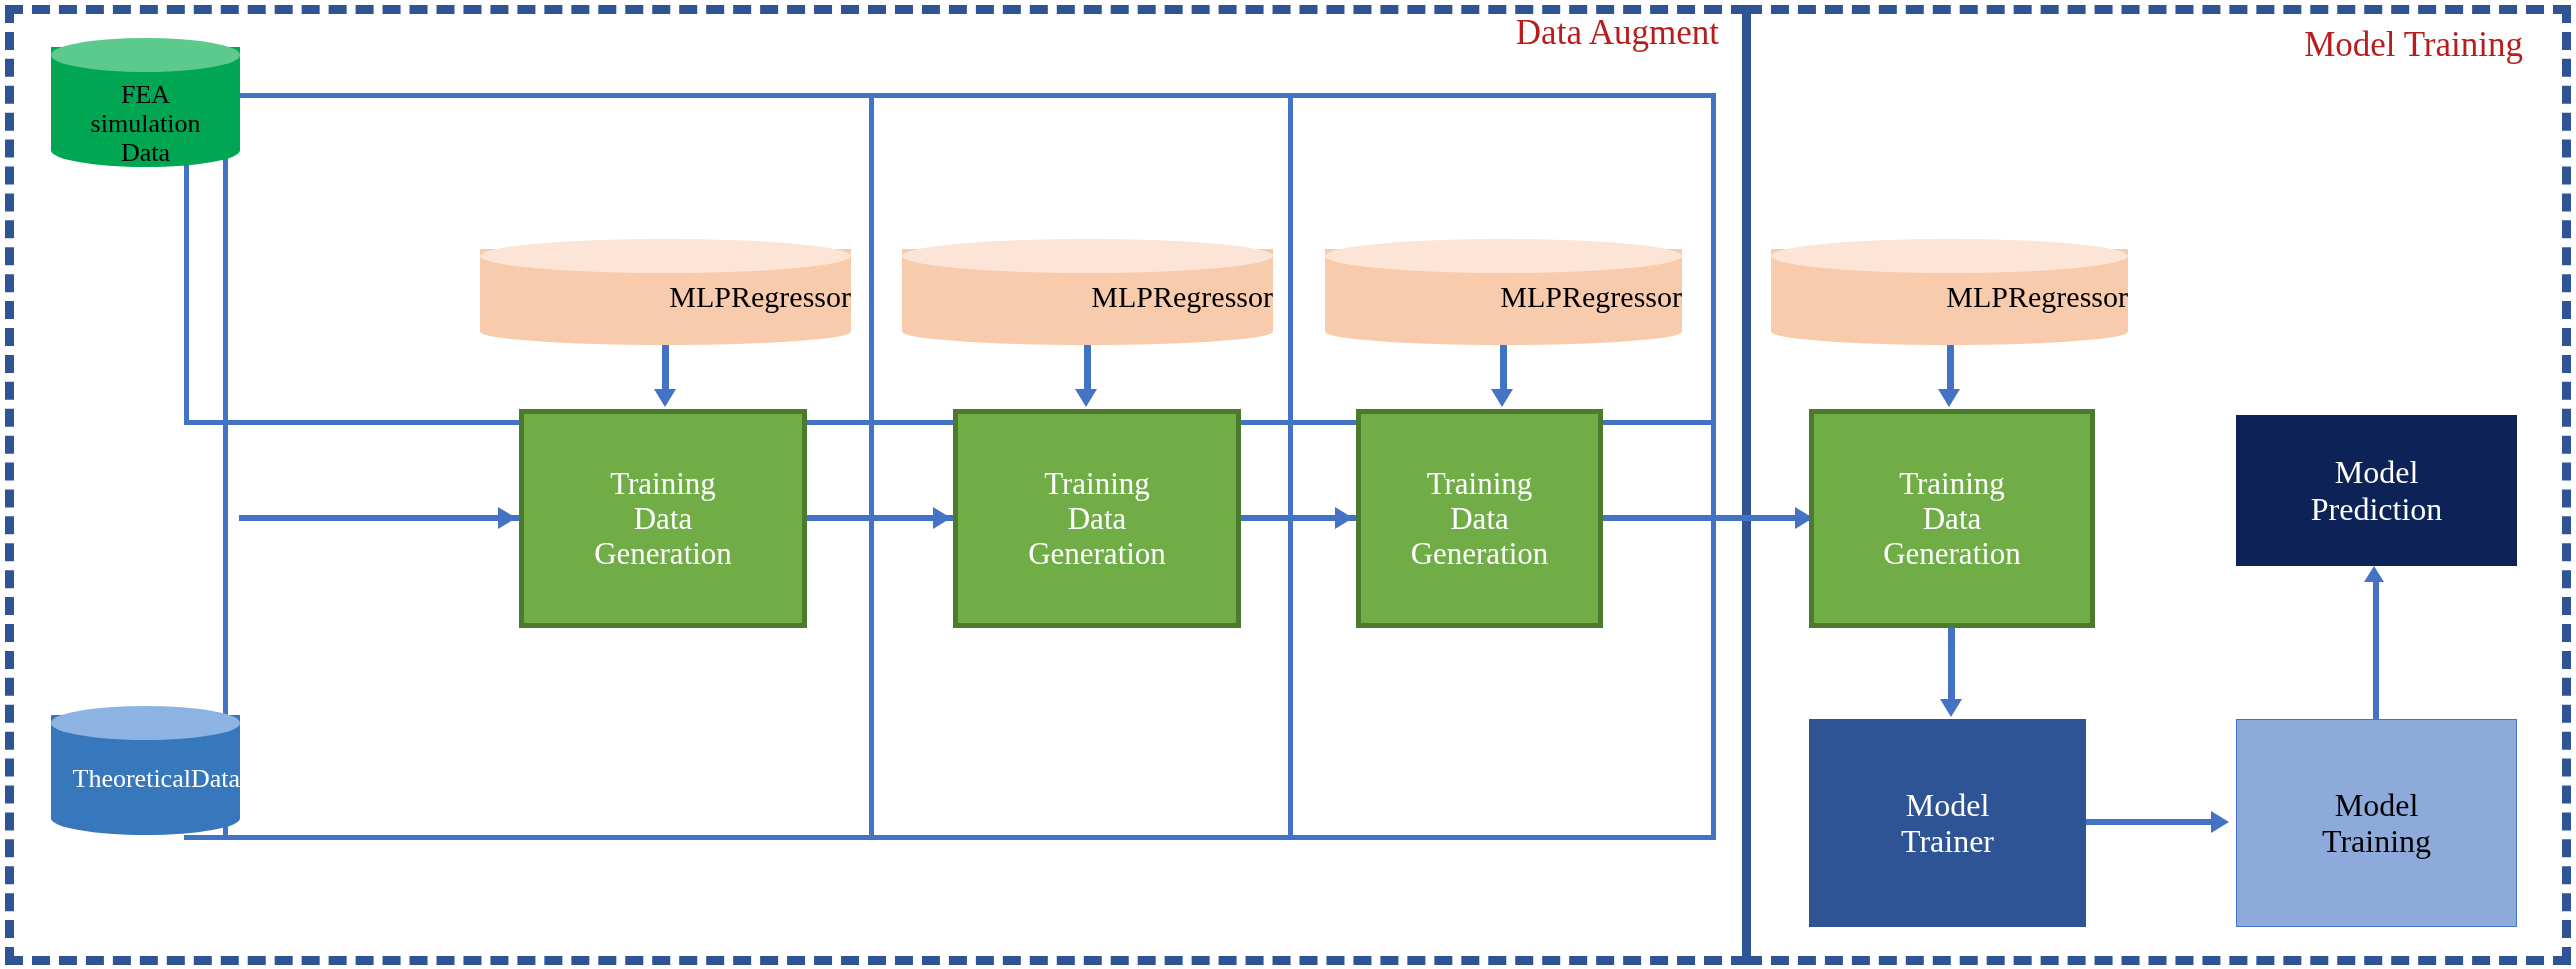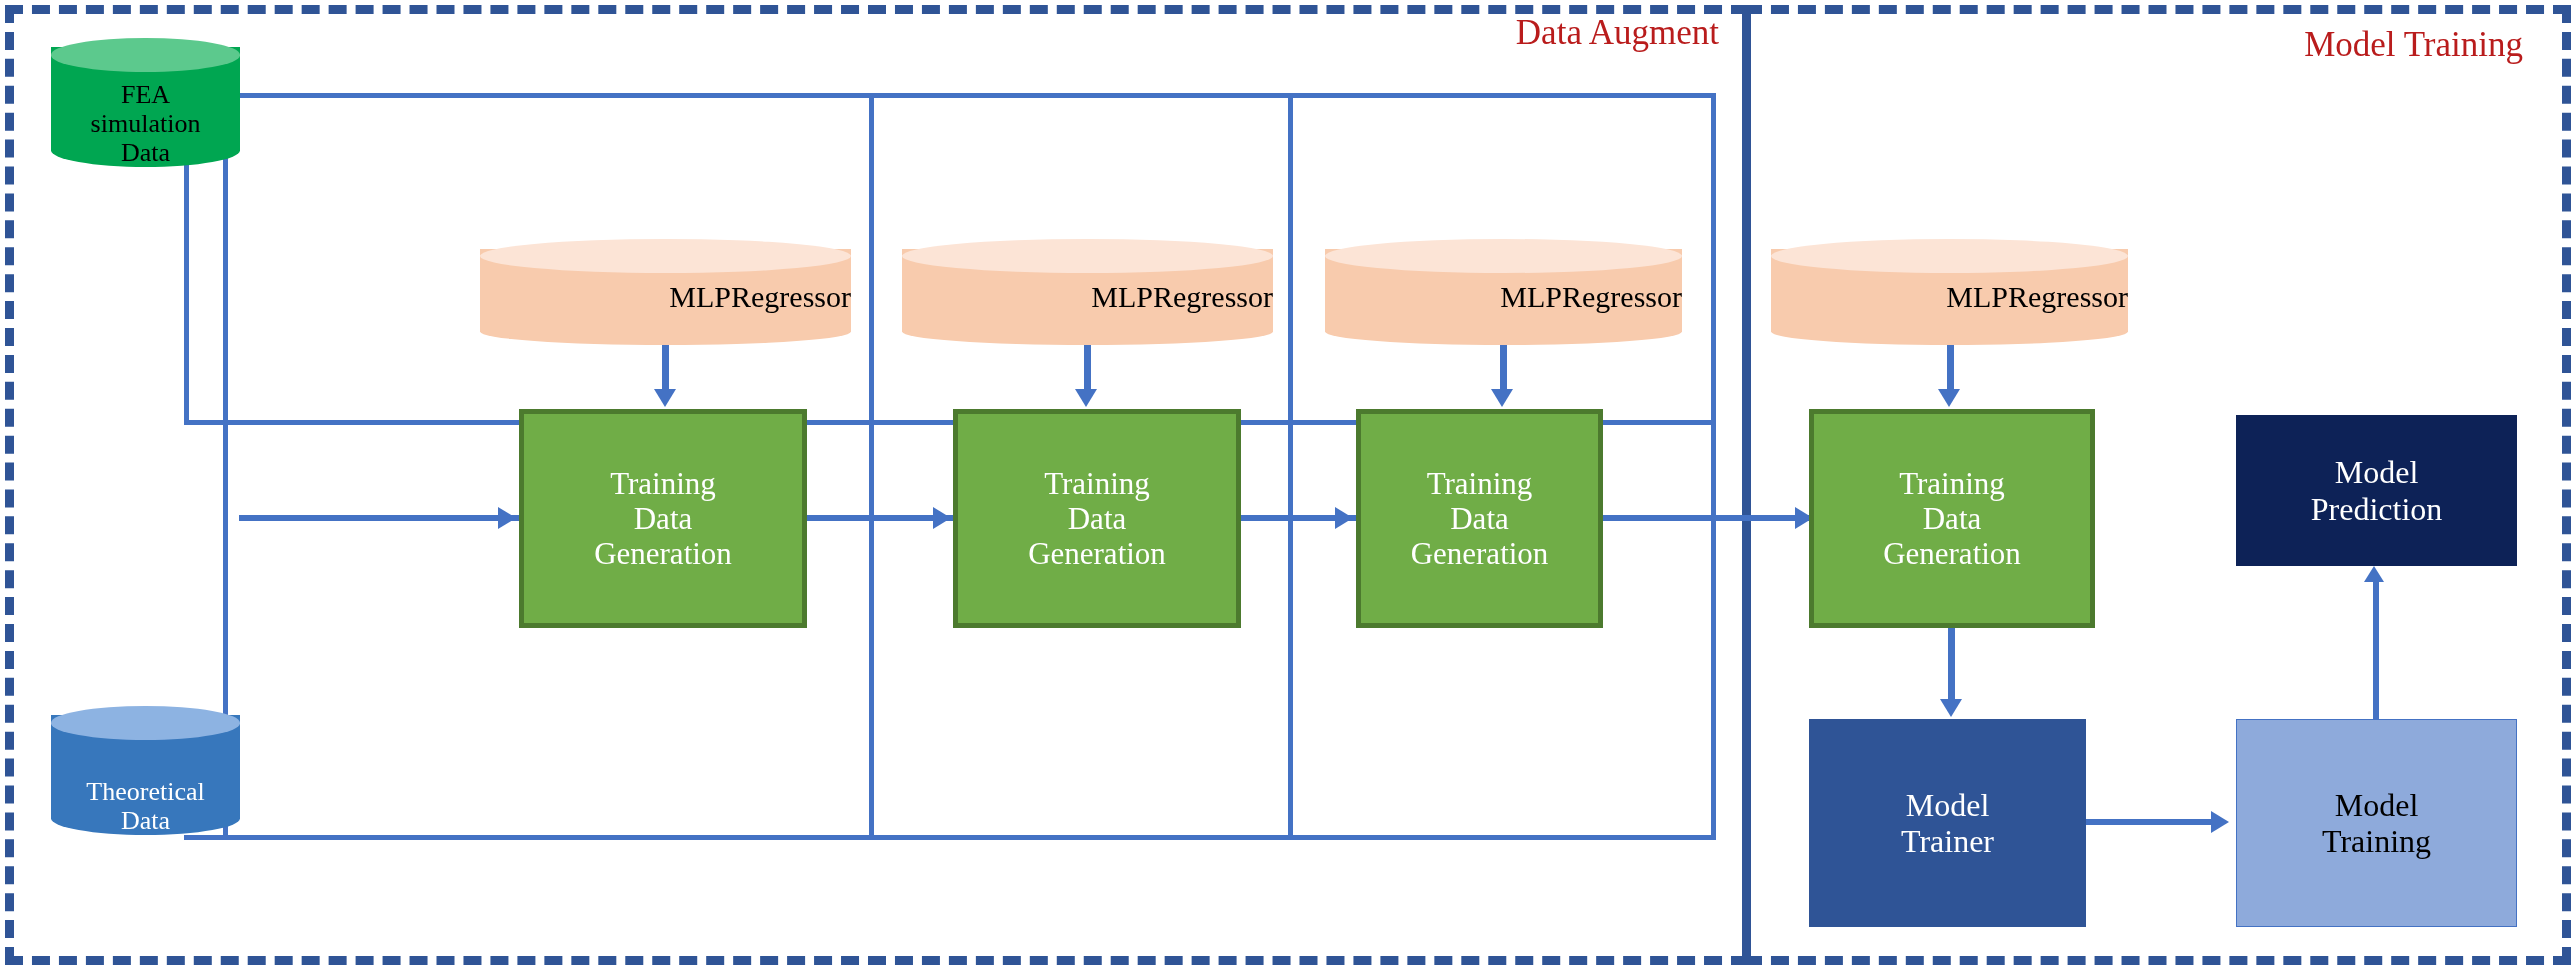--- a/index.html
+++ b/index.html
@@ -89,21 +89,21 @@
       <span>FEA</span>
       <span>simulation</span>
       <span>Data</span>
     </div>
   </div>
 
 
   <div class="cyl" style="left:51px;top:706px;width:189px;height:129px;">
     <div class="top" style="background:#8db3e2;z-index:2;"></div>
     <div class="body" style="background:#3777bc;z-index:1;"></div>
-    <div class="label" style="color:#ffffff;font-size:26px;flex-direction:column;padding-top:16.6px;">
+    <div class="label" style="color:#ffffff;font-size:26px;flex-direction:row;padding-top:16.6px;">
       <span>Theoretical</span>
       <span>Data</span>
     </div>
   </div>
 
   <div class="bus" style="left:184px;top:93px;width:1532px;height:332px;border-right:none;"></div>
 
   <div class="ln" style="left:1711px;top:93px;width:5px;height:332px;"></div>
 
   <div class="col-sep" style="left:223px;top:93px;height:747px;"></div>

